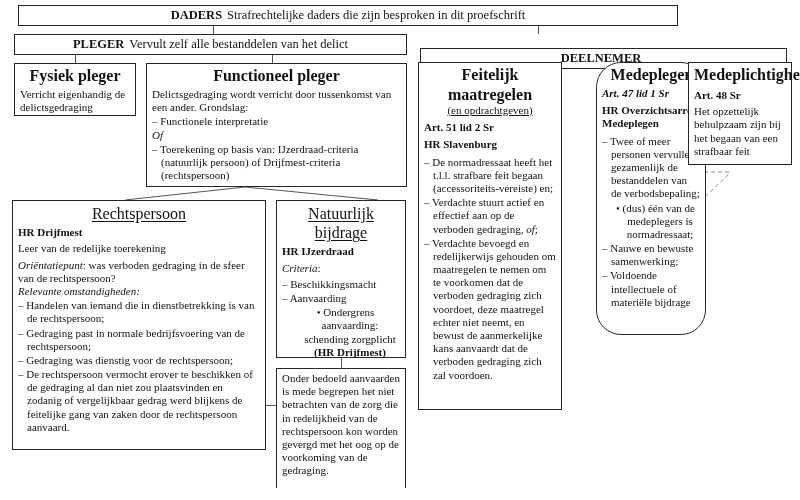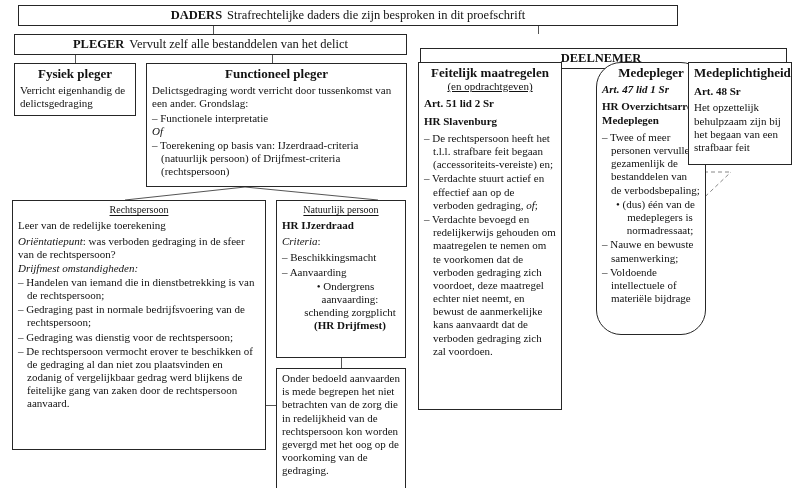--- a/index.html
+++ b/index.html
@@ -13,22 +13,22 @@
     border:1px solid #262626;z-index:1;
     font-size:11px;line-height:1.2;padding:2px 5px 3px 5px;
   }
   .hdr{
     display:flex;align-items:center;justify-content:center;
     font-size:12.5px;padding:0 4px;white-space:nowrap;
   }
   .hdr .b{margin-right:5px;}
   .b{font-weight:bold;}
   .i{font-style:italic;}
-  .ttl{font-weight:bold;text-align:center;font-size:13px;line-height:1.25;margin:0 0 2px 0;}
-  .ttl-u{font-weight:normal;text-align:center;font-size:10px;margin:1px 0 3px 0;}
+  .ttl{font-weight:bold;text-align:center;font-size:16px;line-height:1.25;margin:0 0 2px 0;}
+  .ttl-u{font-weight:normal;text-align:center;font-size:16px;margin:1px 0 3px 0;}
   .ttl-u .u{text-decoration:underline;text-underline-offset:2px;}
   .sub{text-align:center;margin:-1px 0 1px 0;text-decoration:underline;}
   .lbl{font-weight:bold;margin:4px 0 0 0;}
   .para{margin:3px 0 0 0;}
   .hang{padding-left:9px;text-indent:-9px;margin:1px 0 0 0;}
   .hang2{padding-left:18px;text-indent:-9px;margin:1px 0 0 0;text-align:center;}
 </style>
 </head>
 <body>
 
@@ -79,54 +79,55 @@
   <div class="box" style="left:146px;top:63px;width:261px;height:124px;">
     <div class="ttl">Functioneel pleger</div>
     <div>Delictsgedraging wordt verricht door tussenkomst van een ander. Grondslag:</div>
     <div class="hang">– Functionele interpretatie</div>
     <div class="i">Of</div>
     <div class="hang">– Toerekening op basis van: IJzerdraad-criteria (natuurlijk persoon) of Drijfmest-criteria (rechtspersoon)</div>
   </div>
 
   <div class="box" style="left:12px;top:200px;width:254px;height:250px;">
     <div class="ttl-u"><span class="u">Rechtspersoon</span></div>
+    <div class="b">HR Drijfmest</div>
     <div class="para">Leer van de redelijke toerekening</div>
     <div class="para">
       <span class="i">Oriëntatiepunt</span><span>: was verboden gedraging in de sfeer van de rechtspersoon?</span>
     </div>
-    <div class="i">Drijfmest omstandigheden:</div>
+    <div class="i">Relevante omstandigheden:</div>
     <div class="hang">– Handelen van iemand die in dienstbetrekking is van de rechtspersoon;</div>
     <div class="hang">– Gedraging past in normale bedrijfsvoering van de rechtspersoon;</div>
     <div class="hang">– Gedraging was dienstig voor de rechtspersoon;</div>
     <div class="hang">– De rechtspersoon vermocht erover te beschikken of de gedraging al dan niet zou plaatsvinden en zodanig of vergelijkbaar gedrag werd blijkens de feitelijke gang van zaken door de rechtspersoon aanvaard.</div>
   </div>
 
   <div class="box" style="left:276px;top:200px;width:130px;height:158px;">
-    <div class="ttl-u"><span class="u">Natuurlijk persoon</span></div>
+    <div class="ttl-u"><span class="u">Natuurlijk bijdrage</span></div>
     <div class="b">HR IJzerdraad</div>
     <div class="para">
       <span class="i">Criteria</span><span>:</span>
     </div>
     <div class="hang" style="margin-top:3px;">– Beschikkingsmacht</div>
     <div class="hang">– Aanvaarding</div>
     <div class="hang2">
       <span>• Ondergrens aanvaarding: schending zorgplicht </span><span class="b">(HR Drijfmest)</span>
     </div>
   </div>
 
   <div class="box" style="left:276px;top:368px;width:130px;height:122px;padding-top:3px;">
     <div>Onder bedoeld aanvaarden is mede begrepen het niet betrachten van de zorg die in redelijkheid van de rechtspersoon kon worden gevergd met het oog op de voorkoming van de gedraging.</div>
   </div>
 
   <div class="box" style="left:418px;top:62px;width:144px;height:348px;">
     <div class="ttl" style="margin-bottom:0;">Feitelijk maatregelen</div>
     <div class="sub">(en opdrachtgeven)</div>
     <div class="lbl">Art. 51 lid 2 Sr</div>
     <div class="lbl">HR Slavenburg</div>
-    <div class="hang" style="margin-top:4px;">– De rechtspersoon heeft het t.l.l. strafbare feit begaan (accessoriteits-vereiste) en;</div>
+    <div class="hang" style="margin-top:4px;">– De normadressaat heeft het t.l.l. strafbare feit begaan (accessoriteits-vereiste) en;</div>
     <div class="hang">
       <span>– Verdachte stuurt actief en effectief aan op de verboden gedraging, </span><span class="i">of</span><span>;</span>
     </div>
     <div class="hang">– Verdachte bevoegd en redelijkerwijs gehouden om maatregelen te nemen om te voorkomen dat de verboden gedraging zich voordoet, deze maatregel echter niet neemt, en bewust de aanmerkelijke kans aanvaardt dat de verboden gedraging zich zal voordoen.</div>
   </div>
 
   <div class="box" style="left:596px;top:62px;width:110px;height:273px;border-radius:25px;">
     <div class="ttl">Medepleger</div>
     <div class="lbl" style="margin-top:2px;font-style:italic;">Art. 47 lid 1 Sr</div>
     <div class="lbl">HR Overzichtsarrest Medeplegen</div>

